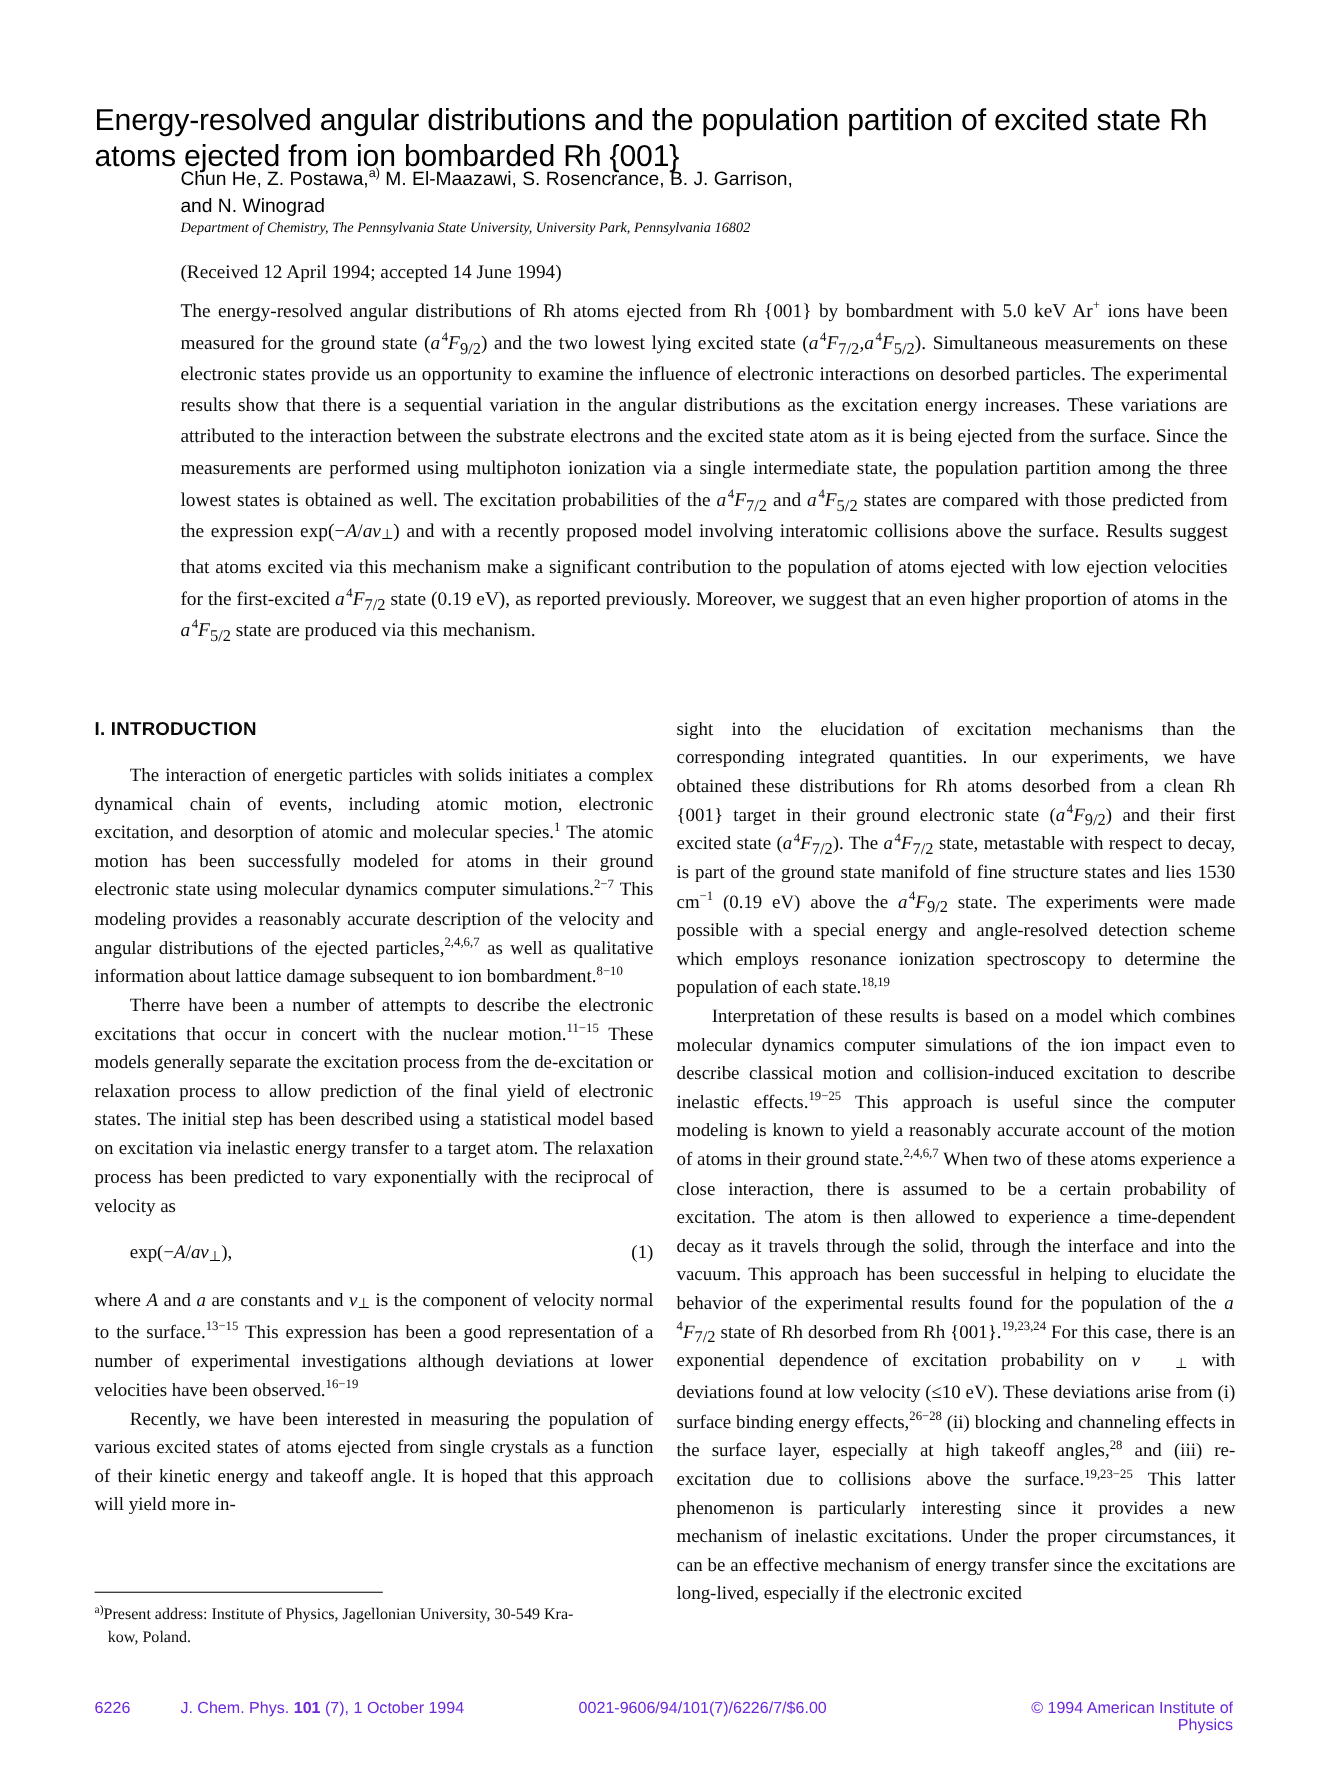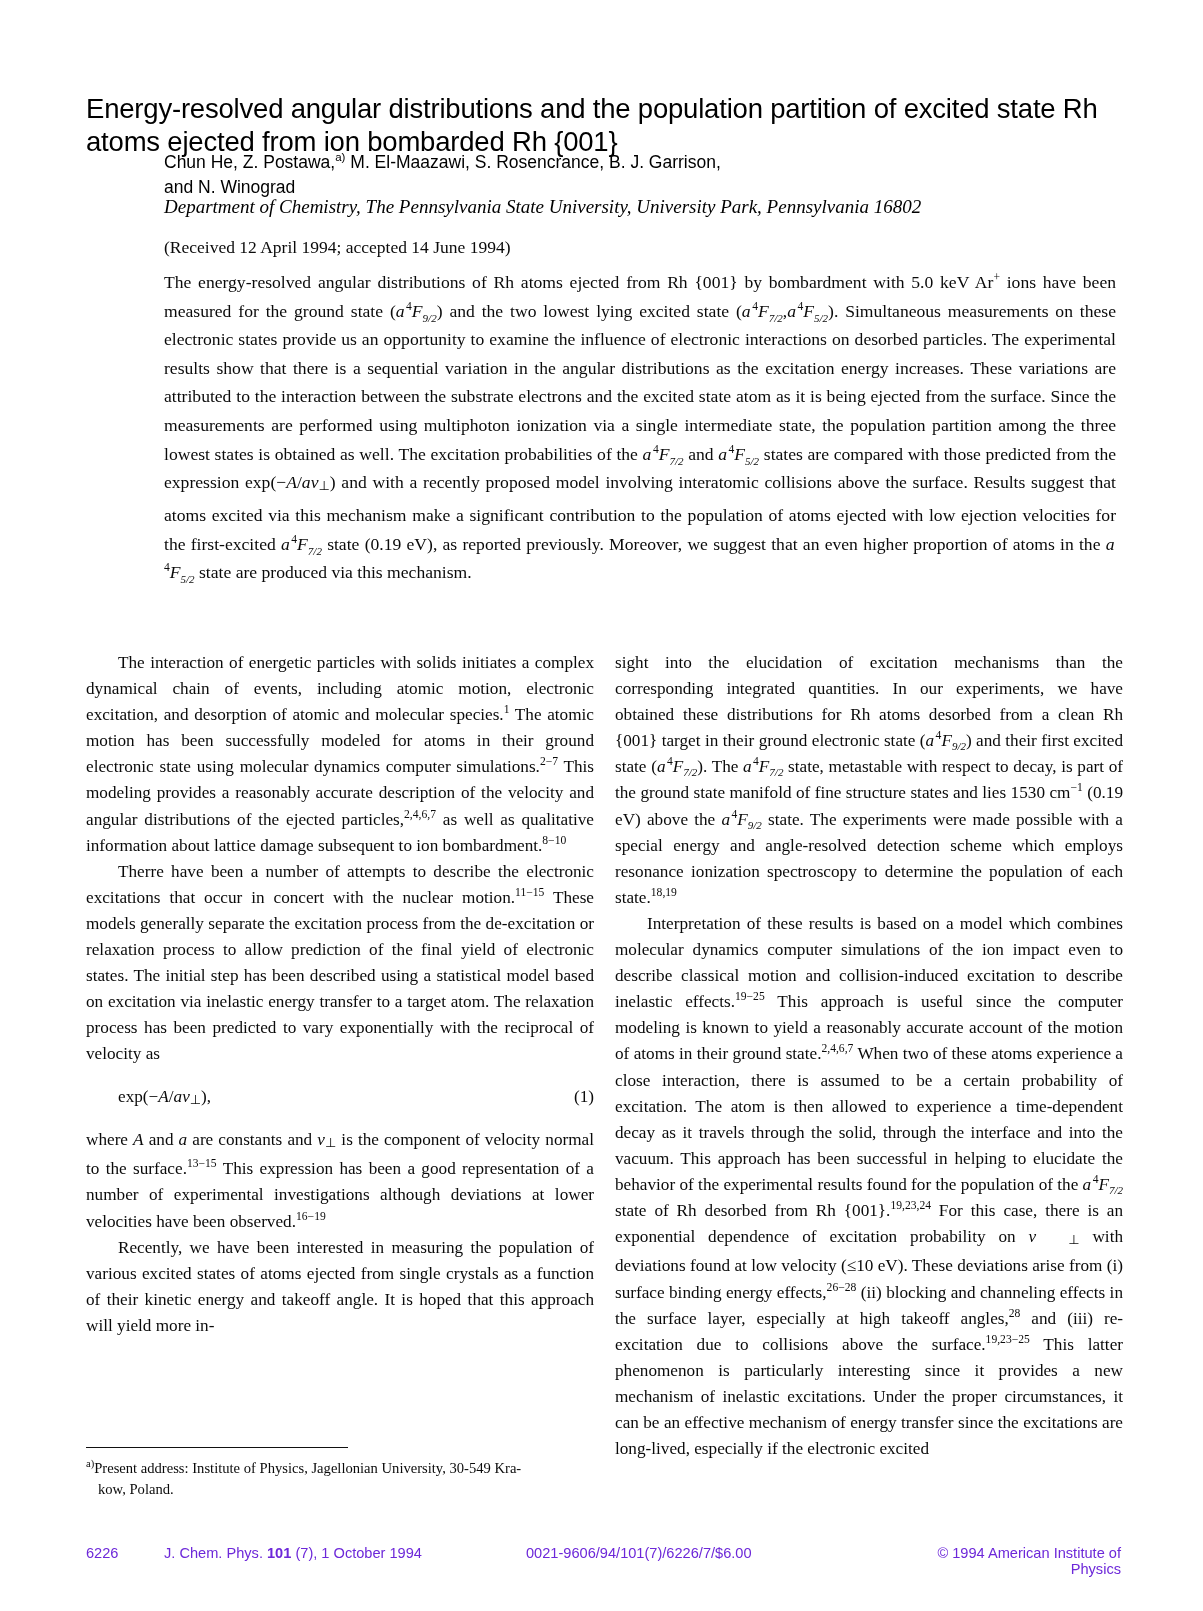--- a/index.html
+++ b/index.html
@@ -32,21 +32,21 @@
     font-family:"Liberation Sans", sans-serif;
     font-size:17.5px;
     line-height:25px;
     color:#000;
   }
   .authors sup{font-size:11.5px;vertical-align:super;line-height:0;}
   .affil{
     position:absolute;left:164px;top:197px;width:950px;
     font-family:"Liberation Serif", serif;
     font-style:italic;
-    font-size:19px;
+    font-size:13px;
     line-height:20px;
     color:#000;
   }
   .received{
     position:absolute;left:164px;top:236px;width:950px;
     font-size:17.5px;
     line-height:22px;
   }
 
   
@@ -87,21 +87,21 @@
     text-align:left;
     text-indent:0;
     position:relative;
     font-size:17.2px;
   }
   .eq .eqnum{position:absolute;right:0;top:0;}
   .eq .eqbody{margin-left:32px;}
 
   i.mi{font-style:italic;}
   sup.ref{font-size:11.6px;vertical-align:super;line-height:0;}
-  sub.sb{font-size:11px;vertical-align:sub;line-height:0;font-style:italic;}
+  sub.sb{font-size:15px;vertical-align:sub;line-height:0;}
   sup.pre{font-size:11.6px;vertical-align:super;line-height:0;}
   .perp{font-size:13px;vertical-align:-0.18em;display:inline-block;}
 
   
   .fn-rule{
     position:absolute;left:86px;top:1447px;width:262px;
     border-top:1.6px solid #111;height:0;
   }
   .footnote{
     position:absolute;left:86px;top:1458px;width:508px;
@@ -138,20 +138,21 @@
 
   <div class="affil">Department of Chemistry, The Pennsylvania State University, University Park, Pennsylvania 16802</div>
 
   <div class="received">(Received 12 April 1994; accepted 14 June 1994)</div>
 
   <div class="abstract">
     <span>The energy-resolved angular distributions of Rh atoms ejected from Rh {001} by bombardment with 5.0 keV Ar</span><sup class="pre">+</sup><span> ions have been measured for the ground state (</span><i class="mi">a</i><span> </span><sup class="pre">4</sup><i class="mi">F</i><sub class="sb">9/2</sub><span>) and the two lowest lying excited state (</span><i class="mi">a</i><span> </span><sup class="pre">4</sup><i class="mi">F</i><sub class="sb">7/2</sub><span>,</span><i class="mi">a</i><span> </span><sup class="pre">4</sup><i class="mi">F</i><sub class="sb">5/2</sub><span>). Simultaneous measurements on these electronic states provide us an opportunity to examine the influence of electronic interactions on desorbed particles. The experimental results show that there is a sequential variation in the angular distributions as the excitation energy increases. These variations are attributed to the interaction between the substrate electrons and the excited state atom as it is being ejected from the surface. Since the measurements are performed using multiphoton ionization via a single intermediate state, the population partition among the three lowest states is obtained as well. The excitation probabilities of the </span><i class="mi">a</i><span> </span><sup class="pre">4</sup><i class="mi">F</i><sub class="sb">7/2</sub><span> and </span><i class="mi">a</i><span> </span><sup class="pre">4</sup><i class="mi">F</i><sub class="sb">5/2</sub><span> states are compared with those predicted from the expression exp(</span><span>−</span><i class="mi">A</i><span>/</span><i class="mi">a</i><i class="mi">v</i><span class="perp">⊥</span><span>) and with a recently proposed model involving interatomic collisions above the surface. Results suggest that atoms excited via this mechanism make a significant contribution to the population of atoms ejected with low ejection velocities for the first-excited </span><i class="mi">a</i><span> </span><sup class="pre">4</sup><i class="mi">F</i><sub class="sb">7/2</sub><span> state (0.19 eV), as reported previously. Moreover, we suggest that an even higher proportion of atoms in the </span><i class="mi">a</i><span> </span><sup class="pre">4</sup><i class="mi">F</i><sub class="sb">5/2</sub><span> state are produced via this mechanism.</span>
   </div>
 
   <div class="col col-left">
+    <h2 class="sec-head">I. INTRODUCTION</h2>
 
     <p class="body"><span>The interaction of energetic particles with solids initiates a complex dynamical chain of events, including atomic motion, electronic excitation, and desorption of atomic and molecular species.</span><sup class="ref">1</sup><span> The atomic motion has been successfully modeled for atoms in their ground electronic state using molecular dynamics computer simulations.</span><sup class="ref">2−7</sup><span> This modeling provides a reasonably accurate description of the velocity and angular distributions of the ejected particles,</span><sup class="ref">2,4,6,7</sup><span> as well as qualitative information about lattice damage subsequent to ion bombardment.</span><sup class="ref">8−10</sup></p>
 
     <p class="body"><span>Therre have been a number of attempts to describe the electronic excitations that occur in concert with the nuclear motion.</span><sup class="ref">11−15</sup><span> These models generally separate the excitation process from the de-excitation or relaxation process to allow prediction of the final yield of electronic states. The initial step has been described using a statistical model based on excitation via inelastic energy transfer to a target atom. The relaxation process has been predicted to vary exponentially with the reciprocal of velocity as</span></p>
 
     <div class="eq">
       <span class="eqbody"><span>exp(</span><span>−</span><i class="mi">A</i><span>/</span><i class="mi">a</i><i class="mi">v</i><span class="perp">⊥</span><span>),</span></span>
       <span class="eqnum">(1)</span>
     </div>
 

